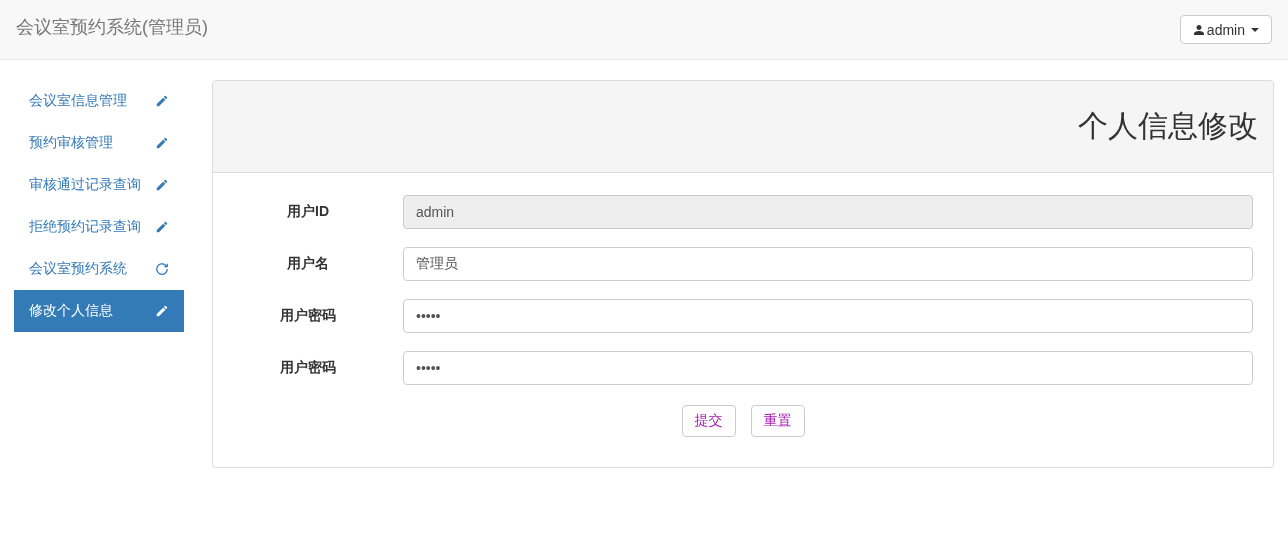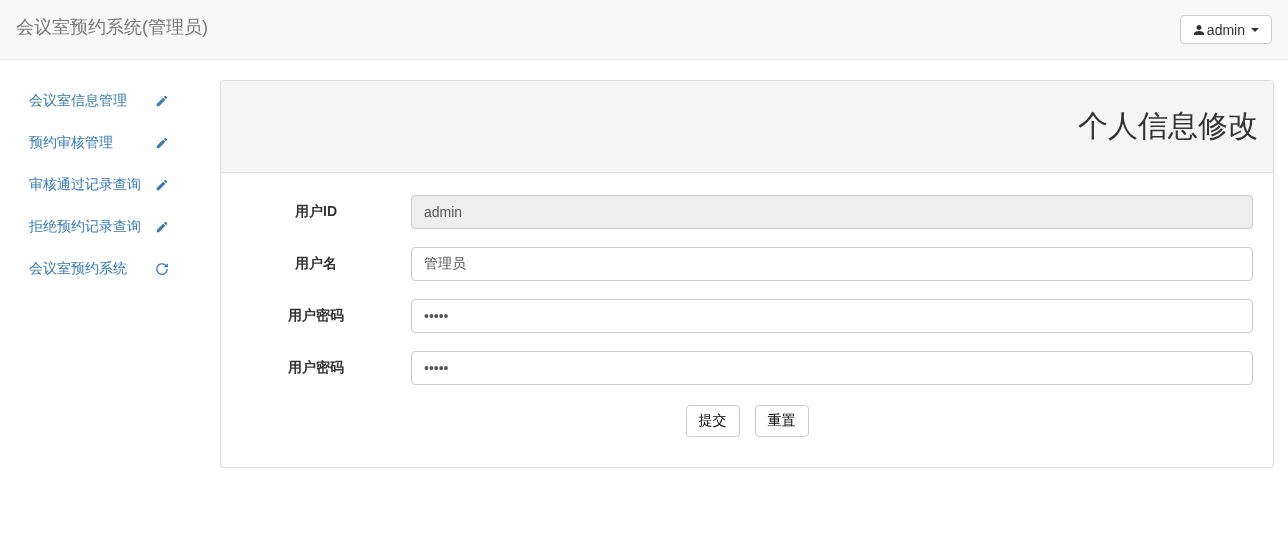--- a/index.html
+++ b/index.html
@@ -52,21 +52,21 @@
       margin-left: 4px;
       vertical-align: middle;
       border-top: 4px solid #333;
       border-right: 4px solid transparent;
       border-left: 4px solid transparent;
     }
     
     .container {
       display: flex;
       padding: 20px 14px 0 14px;
-      gap: 36px;
+      gap: 28px;
     }
     
     .sidebar {
       width: 170px;
       flex-shrink: 0;
     }
     .sidebar-item {
       display: flex;
       justify-content: space-between;
       align-items: center;
@@ -144,21 +144,21 @@
       justify-content: center;
       gap: 15px;
       margin-top: 20px;
     }
     .btn {
       padding: 6px 12px;
       font-size: 14px;
       border: 1px solid #ccc;
       background: #fff;
       border-radius: 4px;
-      color: #000000;
+      color: #a21caf;
       cursor: pointer;
     }
   </style>
 </head>
 <body>
 
 <div class="navbar">
   <a class="navbar-brand">会议室预约系统(管理员)</a>
   <button class="user-button">
     <span class="user-icon">
@@ -208,20 +208,28 @@
     </a>
     <a class="sidebar-item">
       <span>会议室预约系统</span>
       <span class="icon">
         <svg viewBox="0 0 24 24" width="14" height="14" fill="none" stroke="currentColor" stroke-width="2.2">
             <path d="M21 12a9 9 0 1 1-3.3-6.9L21 8"></path>
             <path d="M21 3v5h-5"></path>
           </svg>
       </span>
     </a>
+    <a class="sidebar-item active">
+      <span>修改个人信息</span>
+      <span class="icon">
+        <svg viewBox="0 0 24 24" width="14" height="14" fill="currentColor">
+            <path d="M3 17.25V21h3.75l11-11-3.75-3.75-11 11zM20.7 7.04a1 1 0 0 0 0-1.41l-2.34-2.34a1 1 0 0 0-1.41 0l-1.83 1.83 3.75 3.75 1.83-1.83z"></path>
+          </svg>
+      </span>
+    </a>
   </div>
 
   <div class="main">
     <div class="panel">
       <div class="panel-heading">
         <h1 class="panel-title">个人信息修改</h1>
       </div>
       <div class="panel-body">
         <form>
           <div class="form-group">

